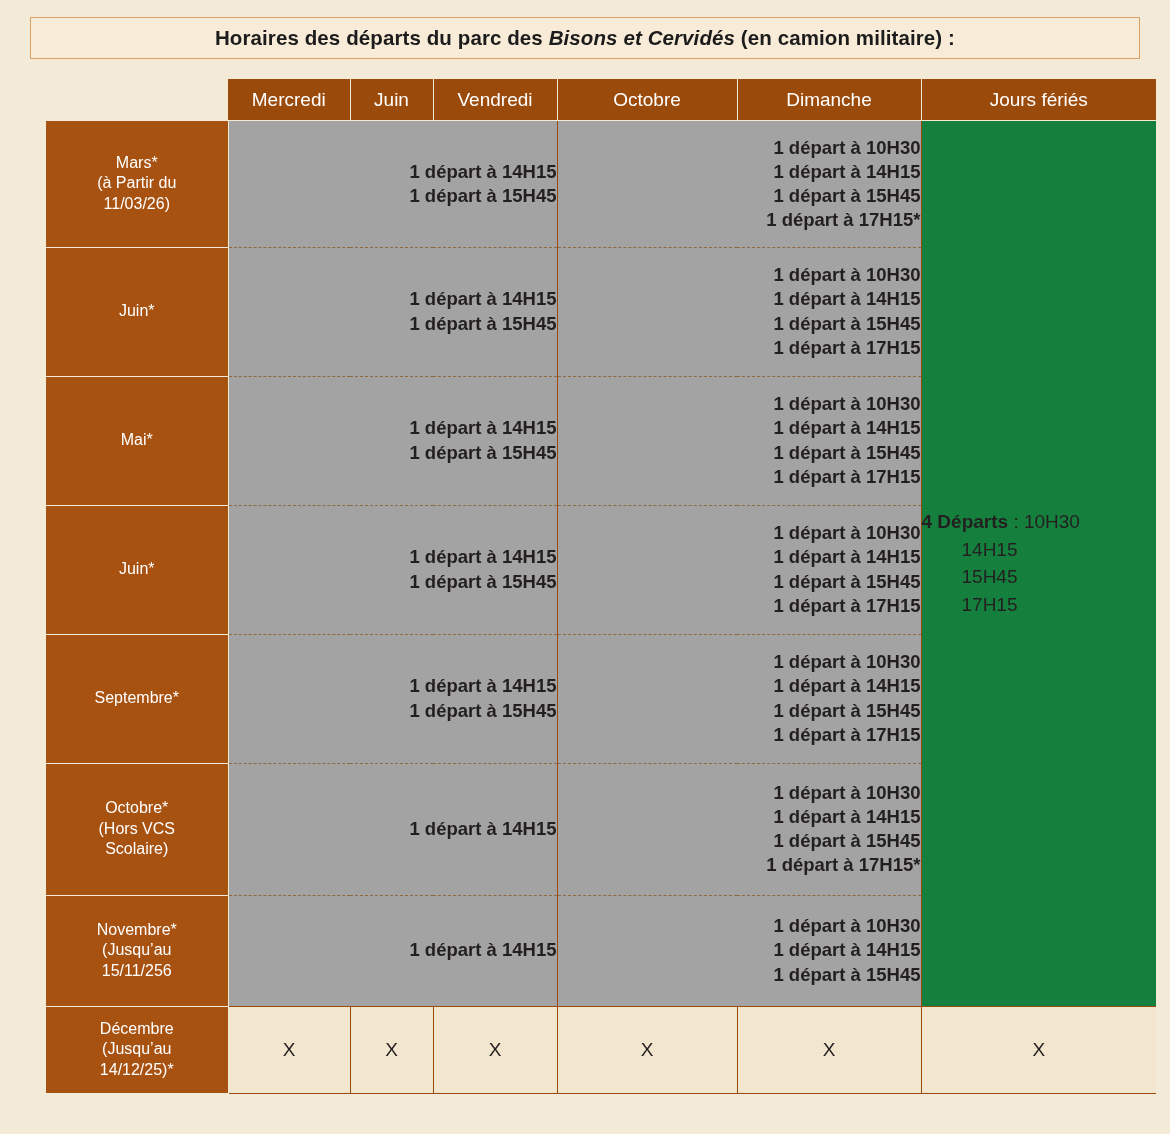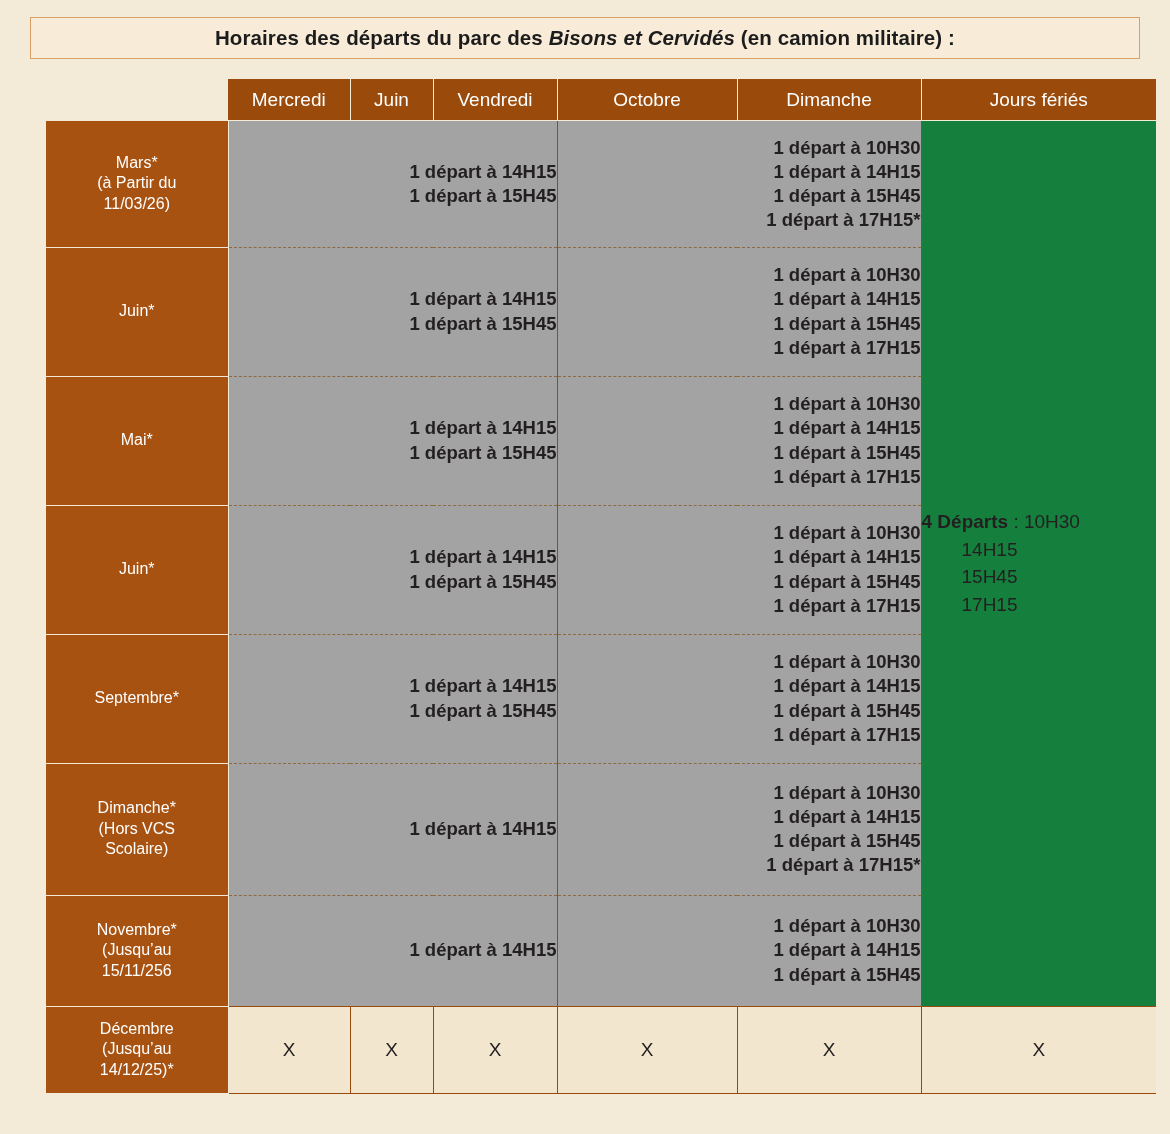--- a/index.html
+++ b/index.html
@@ -263,21 +263,21 @@
           <td class="data" colspan="2">
             <div><b>1 départ à 10H30</b></div>
             <div><b>1 départ à 14H15</b></div>
             <div><b>1 départ à 15H45</b></div>
             <div><b>1 départ à 17H15</b></div>
           </td>
         </tr>
 
         <tr>
           <td class="month" style="height:131px">
-            <span class="ml">Dimanche*</span>
+            <span class="ml">Octobre*</span>
             <span class="ml">(Hors VCS</span>
             <span class="ml">Scolaire)</span>
           </td>
           <td class="data" colspan="3">
             <div><b>1 départ à 14H15</b></div>
           </td>
           <td class="data" colspan="2">
             <div><b>1 départ à 10H30</b></div>
             <div><b>1 départ à 14H15</b></div>
             <div><b>1 départ à 15H45</b></div>

